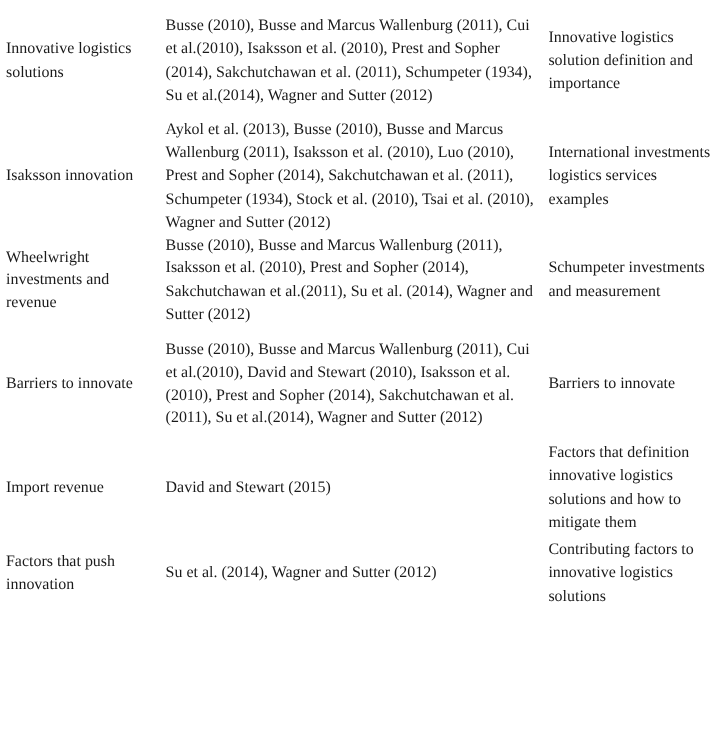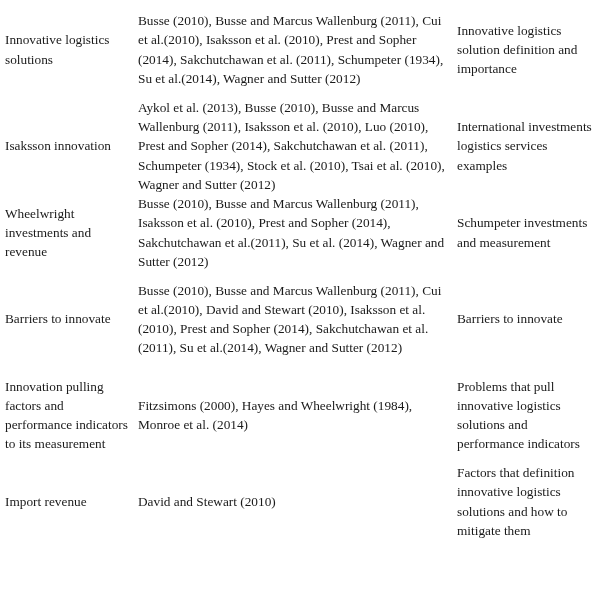--- a/index.html
+++ b/index.html
@@ -47,24 +47,24 @@
     <tr class="r2">
       <td class="col1">Wheelwright investments and revenue</td>
       <td class="col2">Busse (2010), Busse and Marcus Wallenburg (2011), Isaksson et al. (2010), Prest and Sopher (2014), Sakchutchawan et al.(2011), Su et al. (2014), Wagner and Sutter (2012)</td>
       <td class="col3">Schumpeter investments and measurement</td>
     </tr>
     <tr class="r3">
       <td class="col1">Barriers to innovate</td>
       <td class="col2">Busse (2010), Busse and Marcus Wallenburg (2011), Cui et al.(2010), David and Stewart (2010), Isaksson et al. (2010), Prest and Sopher (2014), Sakchutchawan et al. (2011), Su et al.(2014), Wagner and Sutter (2012)</td>
       <td class="col3">Barriers to innovate</td>
     </tr>
-    <tr class="r4">
-      <td class="col1">Innovation pulling factors and performance indicators to its measurement</td>
-      <td class="col2">Fitzsimons (2000), Hayes and Wheelwright (1984), Monroe et al. (2014)</td>
-      <td class="col3">Problems that pull innovative logistics solutions and performance indicators</td>
-    </tr>
     <tr class="r5">
       <td class="col1">Import revenue</td>
-      <td class="col2">David and Stewart (2010)</td>
+      <td class="col2">David and Stewart (2015)</td>
       <td class="col3">Factors that definition innovative logistics solutions and how to mitigate them</td>
+    </tr>
+    <tr class="r6">
+      <td class="col1">Factors that push innovation</td>
+      <td class="col2">Su et al. (2014), Wagner and Sutter (2012)</td>
+      <td class="col3">Contributing factors to innovative logistics solutions</td>
     </tr>
   </tbody>
 </table>
 
 </body></html>

